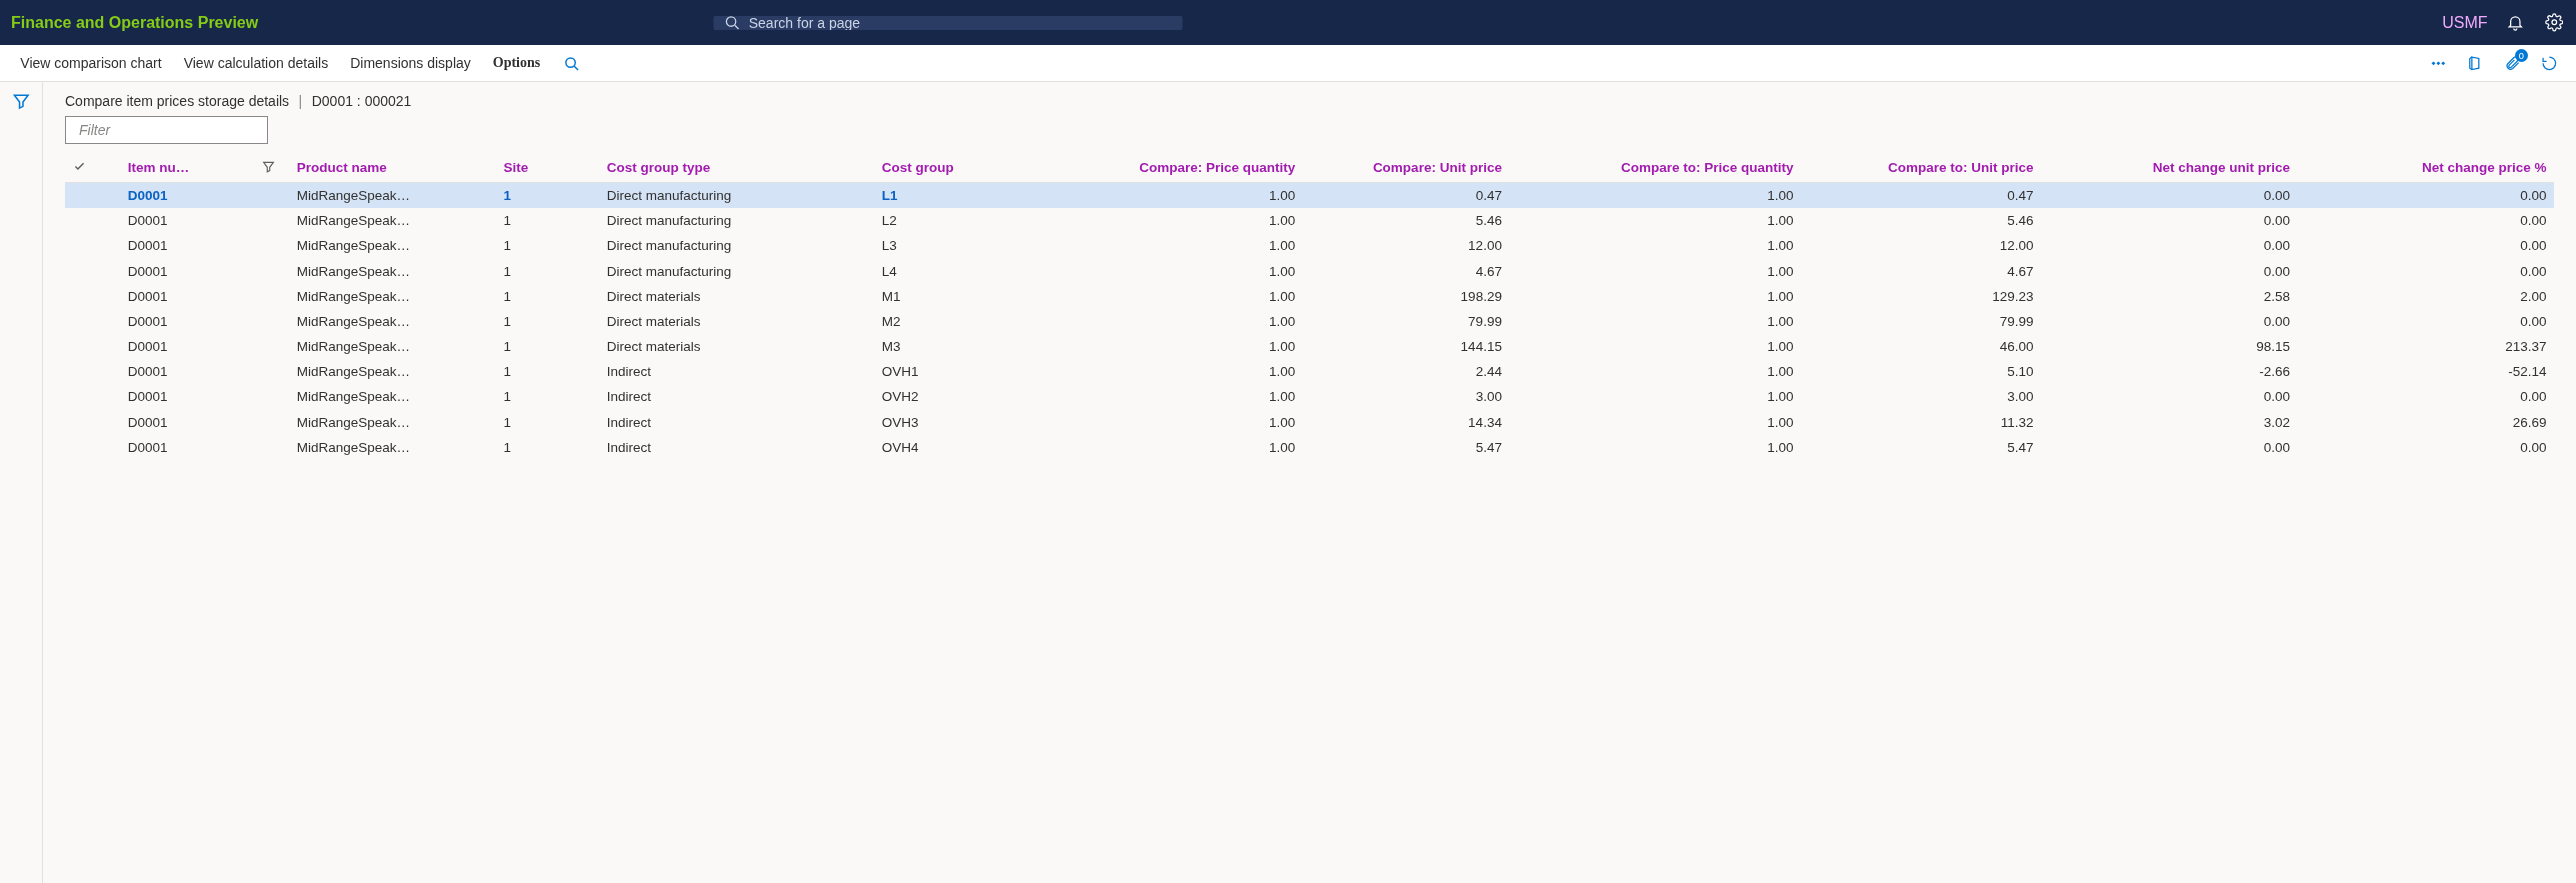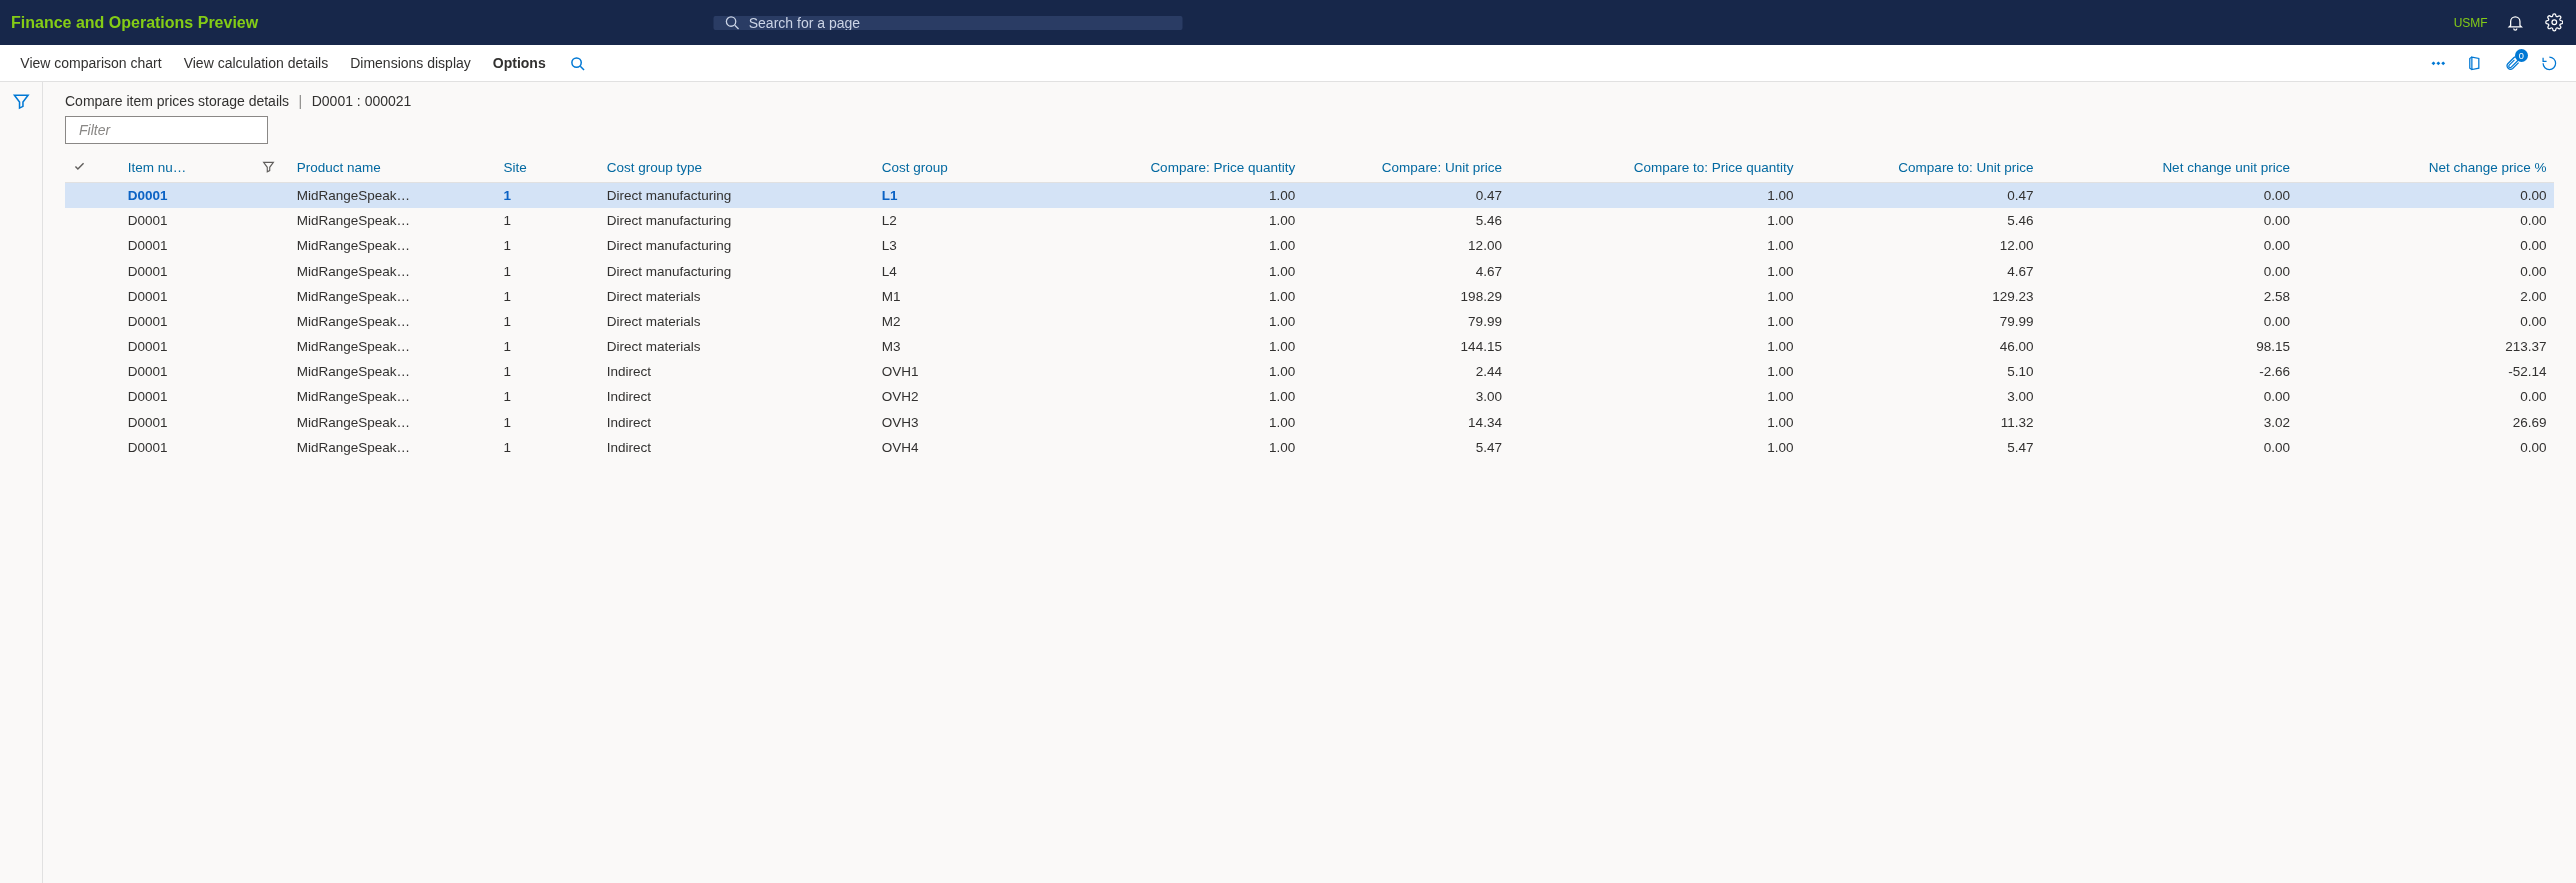--- a/index.html
+++ b/index.html
@@ -50,22 +50,22 @@
     height: 100%;
   }
   .search-input::placeholder { color: #cbd4e6; }
   .appbar-right {
     margin-left: auto;
     display: flex;
     align-items: center;
     gap: 16.7px;
   }
   .appbar-right .company {
-    font-size: 12px;
-    color: #84cc16;
+    font-size: 16px;
+    color: #f0abfc;
   }
   .appbar-iconbtn {
     width: 22px; height: 22px;
     display: flex; align-items: center; justify-content: center;
     color: #fff;
     cursor: pointer;
   }
   
   .actionpane {
     height: 37px;
@@ -78,21 +78,21 @@
     color: #323130;
   }
   .action-item {
     padding: 0 11px;
     height: 100%;
     display: flex;
     align-items: center;
     cursor: pointer;
     white-space: nowrap;
   }
-  .action-item.bold { font-weight: 600; }
+  .action-item.bold { font-weight: 600; font-family: Liberation Serif, serif; }
   .action-find {
     width: 26px; height: 26px;
     display:flex;align-items:center;justify-content:center;
     margin-left: 7.4px;
     color:#0078d4;
     cursor:pointer;
   }
   .actionpane-right {
     margin-left: auto;
     display: flex;
@@ -180,22 +180,22 @@
     padding: 0 22px 0 22px;
   }
   table.data {
     width: 100%;
     border-collapse: collapse;
     table-layout: fixed;
     font-size: 13.5px;
   }
   table.data thead th {
     text-align: left;
-    font-weight: 400;
-    color: #0369a1;
+    font-weight: 700;
+    color: #a21caf;
     padding: 5.6px 7.4px;
     border-bottom: 0.9px solid #e1e1e1;
     white-space: nowrap;
     overflow: hidden;
     text-overflow: ellipsis;
     position: relative;
   }
   table.data thead th.num { text-align: right; }
   table.data tbody td {
     padding: 5.1px 7.4px;

